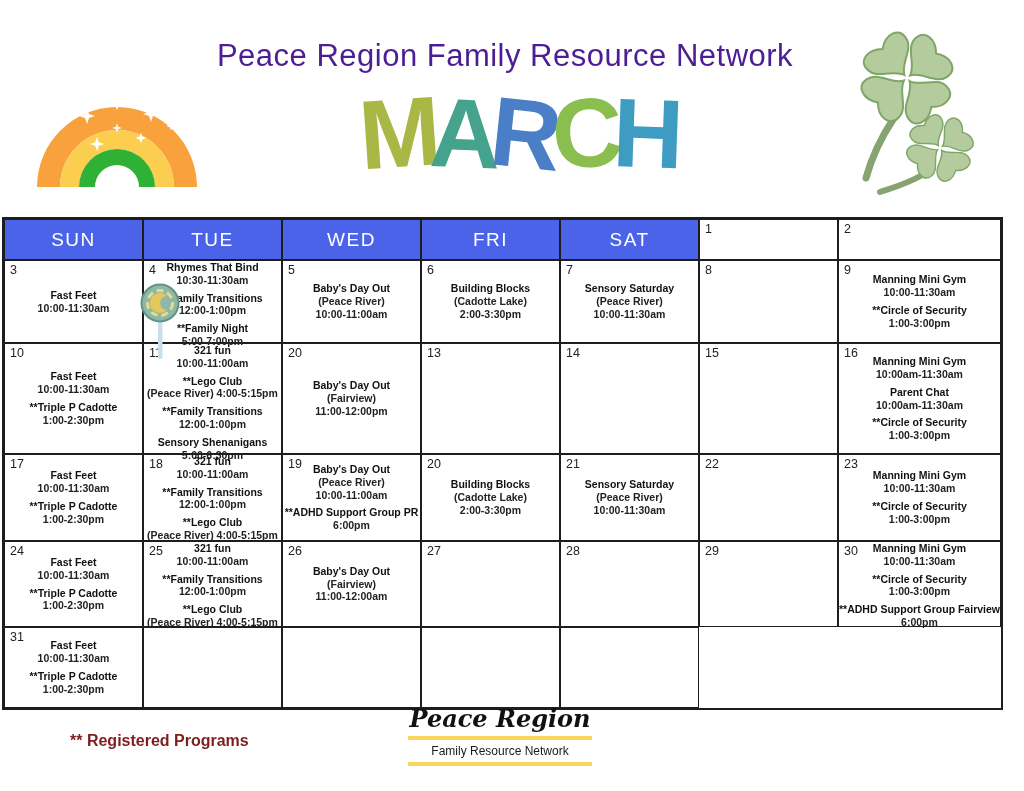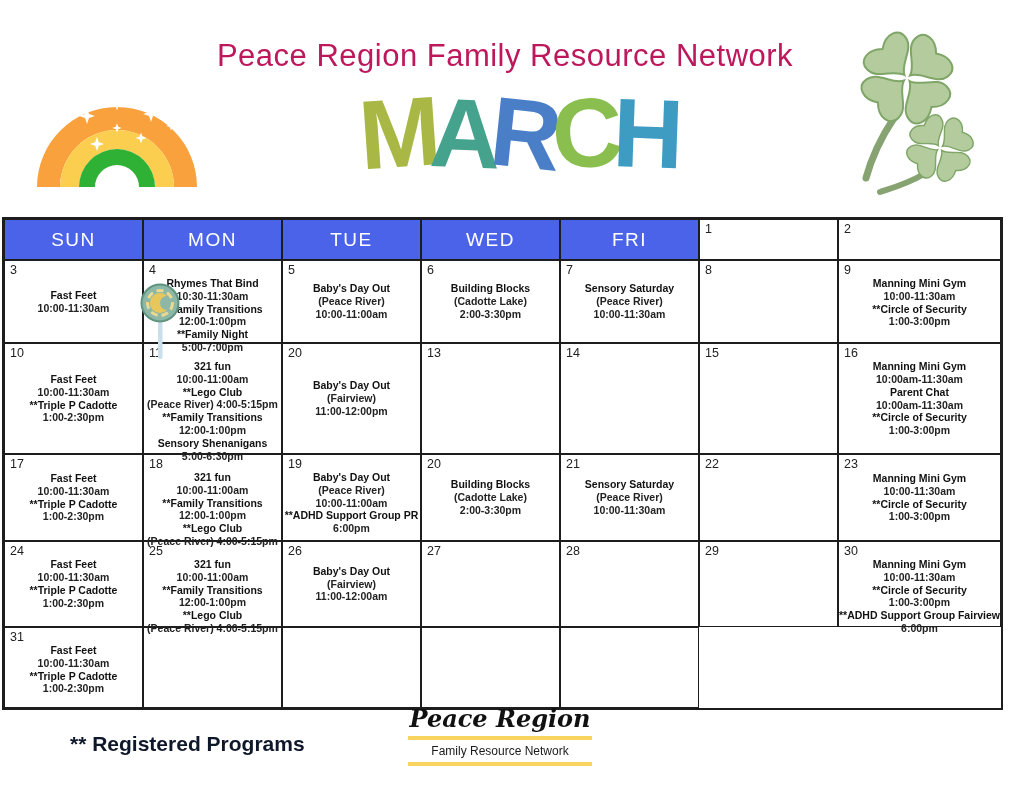--- a/index.html
+++ b/index.html
@@ -3,21 +3,21 @@
 <meta charset="utf-8">
 <style>
   html,body{margin:0;padding:0;}
   body{
     width:1024px;height:791px;position:relative;background:#ffffff;
     font-family:"Liberation Sans",sans-serif;overflow:hidden;
   }
   
   .page-title{
     position:absolute;top:38px;left:0;width:1010px;text-align:center;
-    font-size:31px;font-weight:500;color:#be185d;letter-spacing:.5px;
+    font-size:31px;font-weight:500;color:#4c1d95;letter-spacing:.5px;
   }
   .rainbow{position:absolute;left:33px;top:82px;}
   .shamrock{position:absolute;left:852px;top:16px;}
   .month-art{
     position:absolute;left:338px;top:84px;width:356px;text-align:center;
     font-weight:bold;font-size:98px;line-height:1;letter-spacing:-10px;
   }
   .march-letter{display:inline-block;}
   
   .cal{
@@ -33,29 +33,29 @@
   }
   .cell{
     position:relative;border:1px solid #1d1d1d;background:#ffffff;
     display:flex;flex-direction:column;overflow:visible;
   }
   .date-num{
     position:absolute;top:2px;left:5px;font-size:12.5px;color:#222;z-index:2;
   }
   .events{
     flex:1;display:flex;flex-direction:column;justify-content:center;
-    align-items:center;padding:16px 0;z-index:1;
+    align-items:center;gap:5px;padding:0 0;z-index:1;
   }
   .event{text-align:center;line-height:1.22;}
   .ev-name{font-size:10.5px;font-weight:700;color:#111;white-space:nowrap;}
   .ev-detail{font-size:10.5px;font-weight:700;color:#222;white-space:nowrap;}
   .lolli{position:absolute;left:-4px;top:22px;z-index:5;}
   
   .reg-note{
-    position:absolute;left:70px;top:732px;font-size:21px;font-weight:700;color:#0f172a;
+    position:absolute;left:70px;top:732px;font-size:16px;font-weight:700;color:#7f1d1d;
   }
   .logo{
     position:absolute;left:408px;top:704px;width:184px;text-align:center;
   }
   .logo-title{
     font-family:"DejaVu Serif",serif;font-style:italic;font-weight:700;
     font-size:24px;color:#111;
   }
   .logo-bar{height:4px;background:#f9d560;margin:3px 0;}
   .logo-sub{font-size:12px;color:#1a1a1a;padding:1px 0;}
@@ -101,24 +101,24 @@
       <use href="#leaf" transform="translate(88,132) rotate(-35) scale(0.72)"></use>
       <use href="#leaf" transform="translate(88,132) rotate(55) scale(0.72)"></use>
       <use href="#leaf" transform="translate(88,132) rotate(145) scale(0.72)"></use>
       <use href="#leaf" transform="translate(88,132) rotate(235) scale(0.72)"></use>
     </g>
   </svg>
 </div>
 
 <div class="cal">
     <div class="hcell">SUN</div>
-    <div class="hcell">MON</div>
     <div class="hcell">TUE</div>
     <div class="hcell">WED</div>
     <div class="hcell">FRI</div>
+    <div class="hcell">SAT</div>
     <div class="cell">
       <span class="date-num">1</span>
       <div class="events"></div>
     </div>
     <div class="cell">
       <span class="date-num">2</span>
       <div class="events"></div>
     </div>
     <div class="cell">
       <span class="date-num">3</span>

